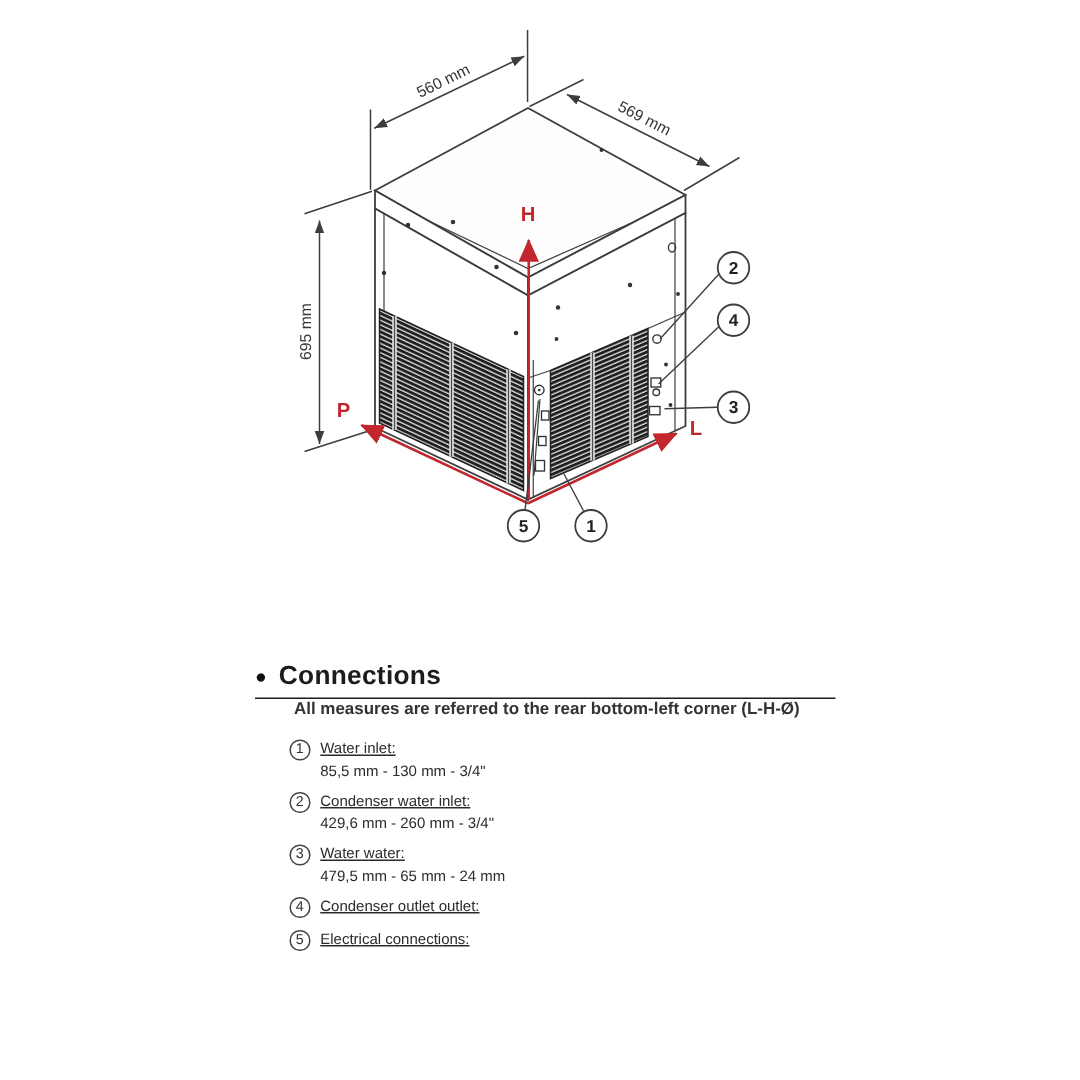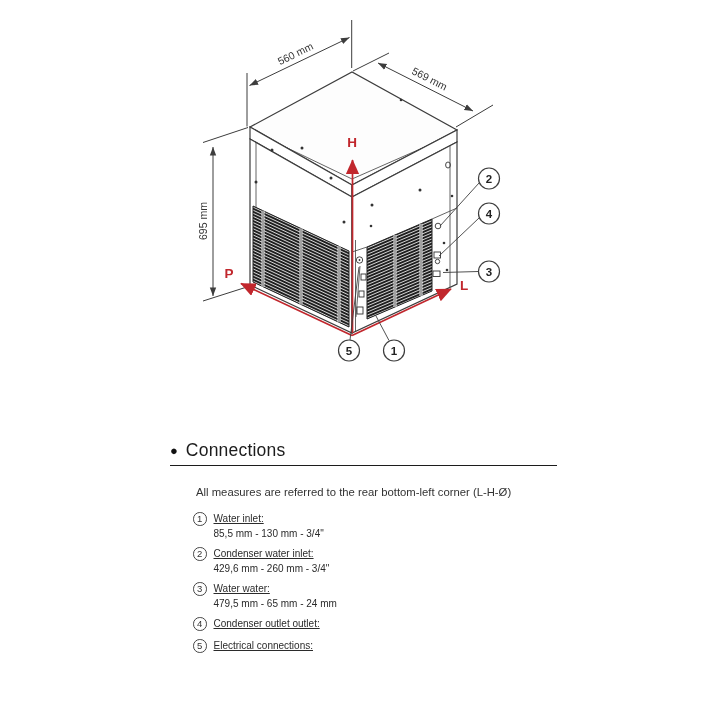--- a/index.html
+++ b/index.html
@@ -21,23 +21,23 @@
   .red-text{font-size:13.5px;font-weight:bold;fill:#c1272d;}
   .callout-circle{fill:#ffffff;stroke:#3d3d3d;stroke-width:1.2;}
   .callout-num{font-size:11.5px;font-weight:600;fill:#222;}
   .leader{stroke:#3d3d3d;stroke-width:0.9;fill:none;}
   .fit{stroke:#333;stroke-width:0.9;fill:#ffffff;}
   .dot{fill:#333;}
   
   .connections{position:absolute;left:170px;top:440px;width:400px;}
   .conn-head{display:flex;align-items:center;gap:8px;}
   .conn-bullet{font-size:13px;line-height:13px;color:#111;}
-  .conn-title{font-size:17.5px;font-weight:400;color:#1c1c1c;letter-spacing:0.2px;}
+  .conn-title{font-size:17.5px;font-weight:700;color:#1c1c1c;letter-spacing:0.2px;}
   .conn-rule{border:none;border-top:1.6px solid #1c1c1c;margin:4px 0 0 0;width:387px;}
-  .conn-note{margin:20px 0 0 26px;font-size:11.3px;color:#333;}
+  .conn-note{margin:1px 0 0 26px;font-size:11.3px;color:#333;font-weight:bold;}
   .conn-list{margin:14px 0 0 23px;padding:0;list-style:none;}
   .conn-item{margin-bottom:8.5px;}
   .conn-item-head{display:flex;align-items:center;gap:7px;}
   .num-badge{
     width:13.5px;height:13.5px;border:1.1px solid #444;border-radius:50%;
     display:inline-flex;align-items:center;justify-content:center;
     font-size:9.5px;color:#333;box-sizing:border-box;flex:0 0 auto;
   }
   .conn-label{font-size:10px;color:#2b2b2b;text-decoration:underline;}
   .conn-value{margin:2px 0 0 20.5px;font-size:10px;color:#2b2b2b;}

